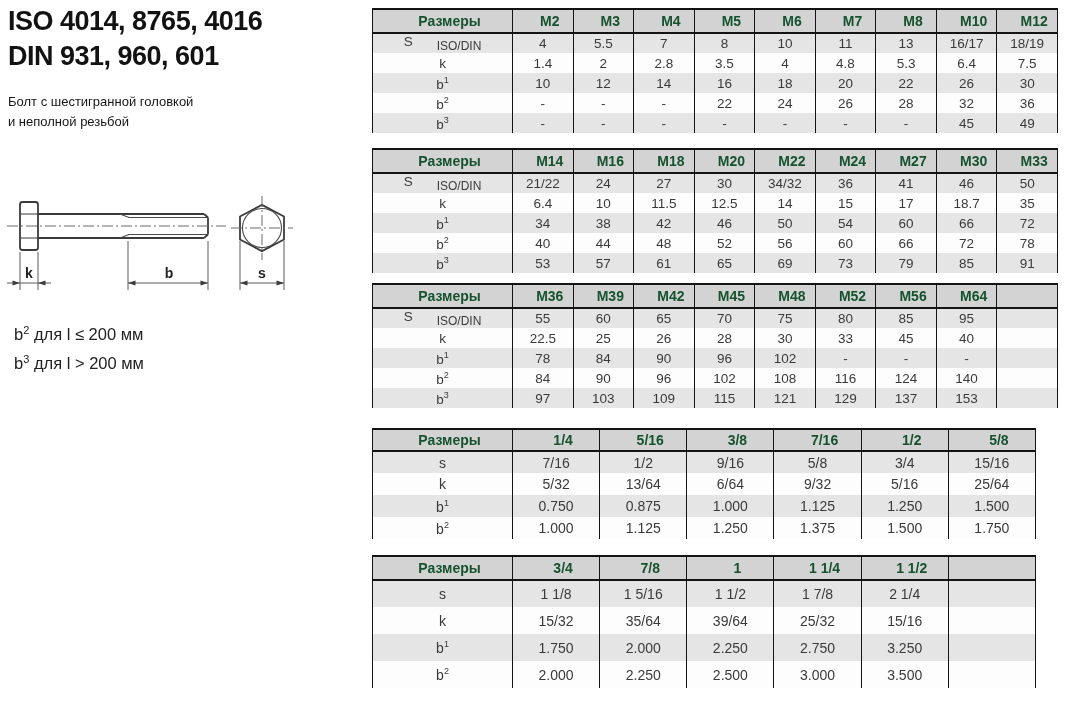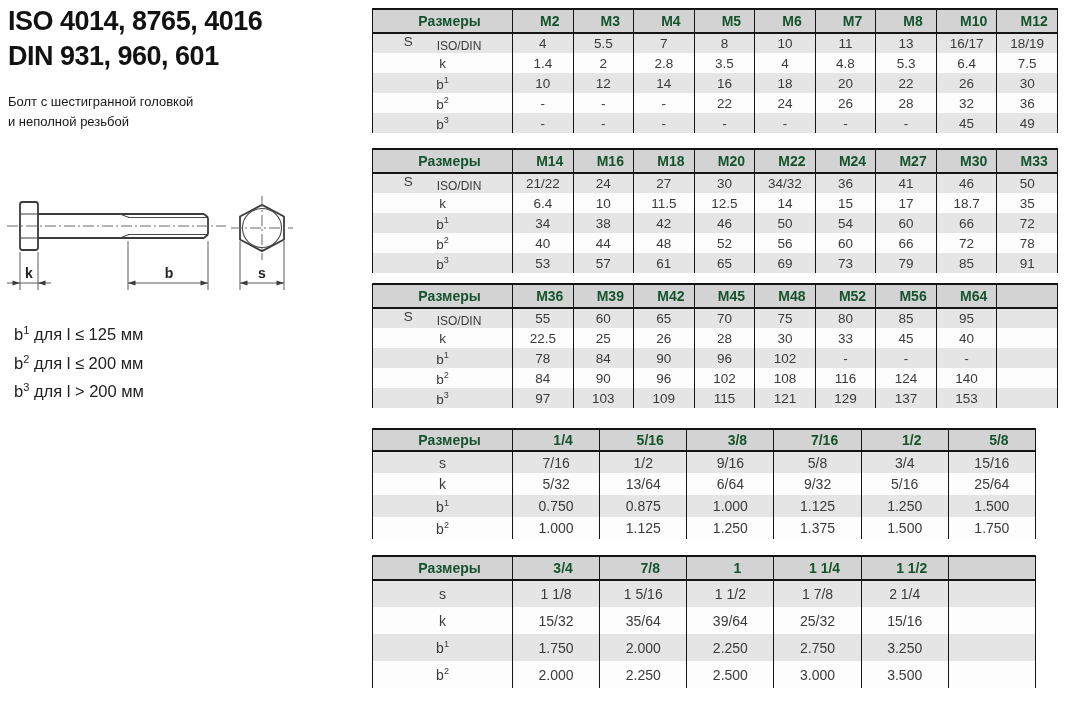--- a/index.html
+++ b/index.html
@@ -126,21 +126,20 @@
           <line x1="282" y1="58" x2="282" y2="107" class="thin"></line>
           <line x1="238" y1="100" x2="282" y2="100" class="thin"></line>
           <polygon class="arrow" points="238,100 245.5,97.6 245.5,102.4"></polygon>
           <polygon class="arrow" points="282,100 274.5,97.6 274.5,102.4"></polygon>
           <text x="260" y="95" text-anchor="middle" class="dimtext">s</text>
         </g>
       </svg>
     </div>
 
     <div class="notes-block" id="notes">
-        <div>b<sup>1</sup> для l ≤ 125 мм</div>
         <div>b<sup>2</sup> для l ≤ 200 мм</div>
         <div>b<sup>3</sup> для l &gt; 200 мм</div>
       </div>
   </div>
 
   <div class="tables-panel" id="tables">
       <table class="dim-table t-metric mt-1">
         <colgroup>
           <col style="width: 140px;">
           <col>

